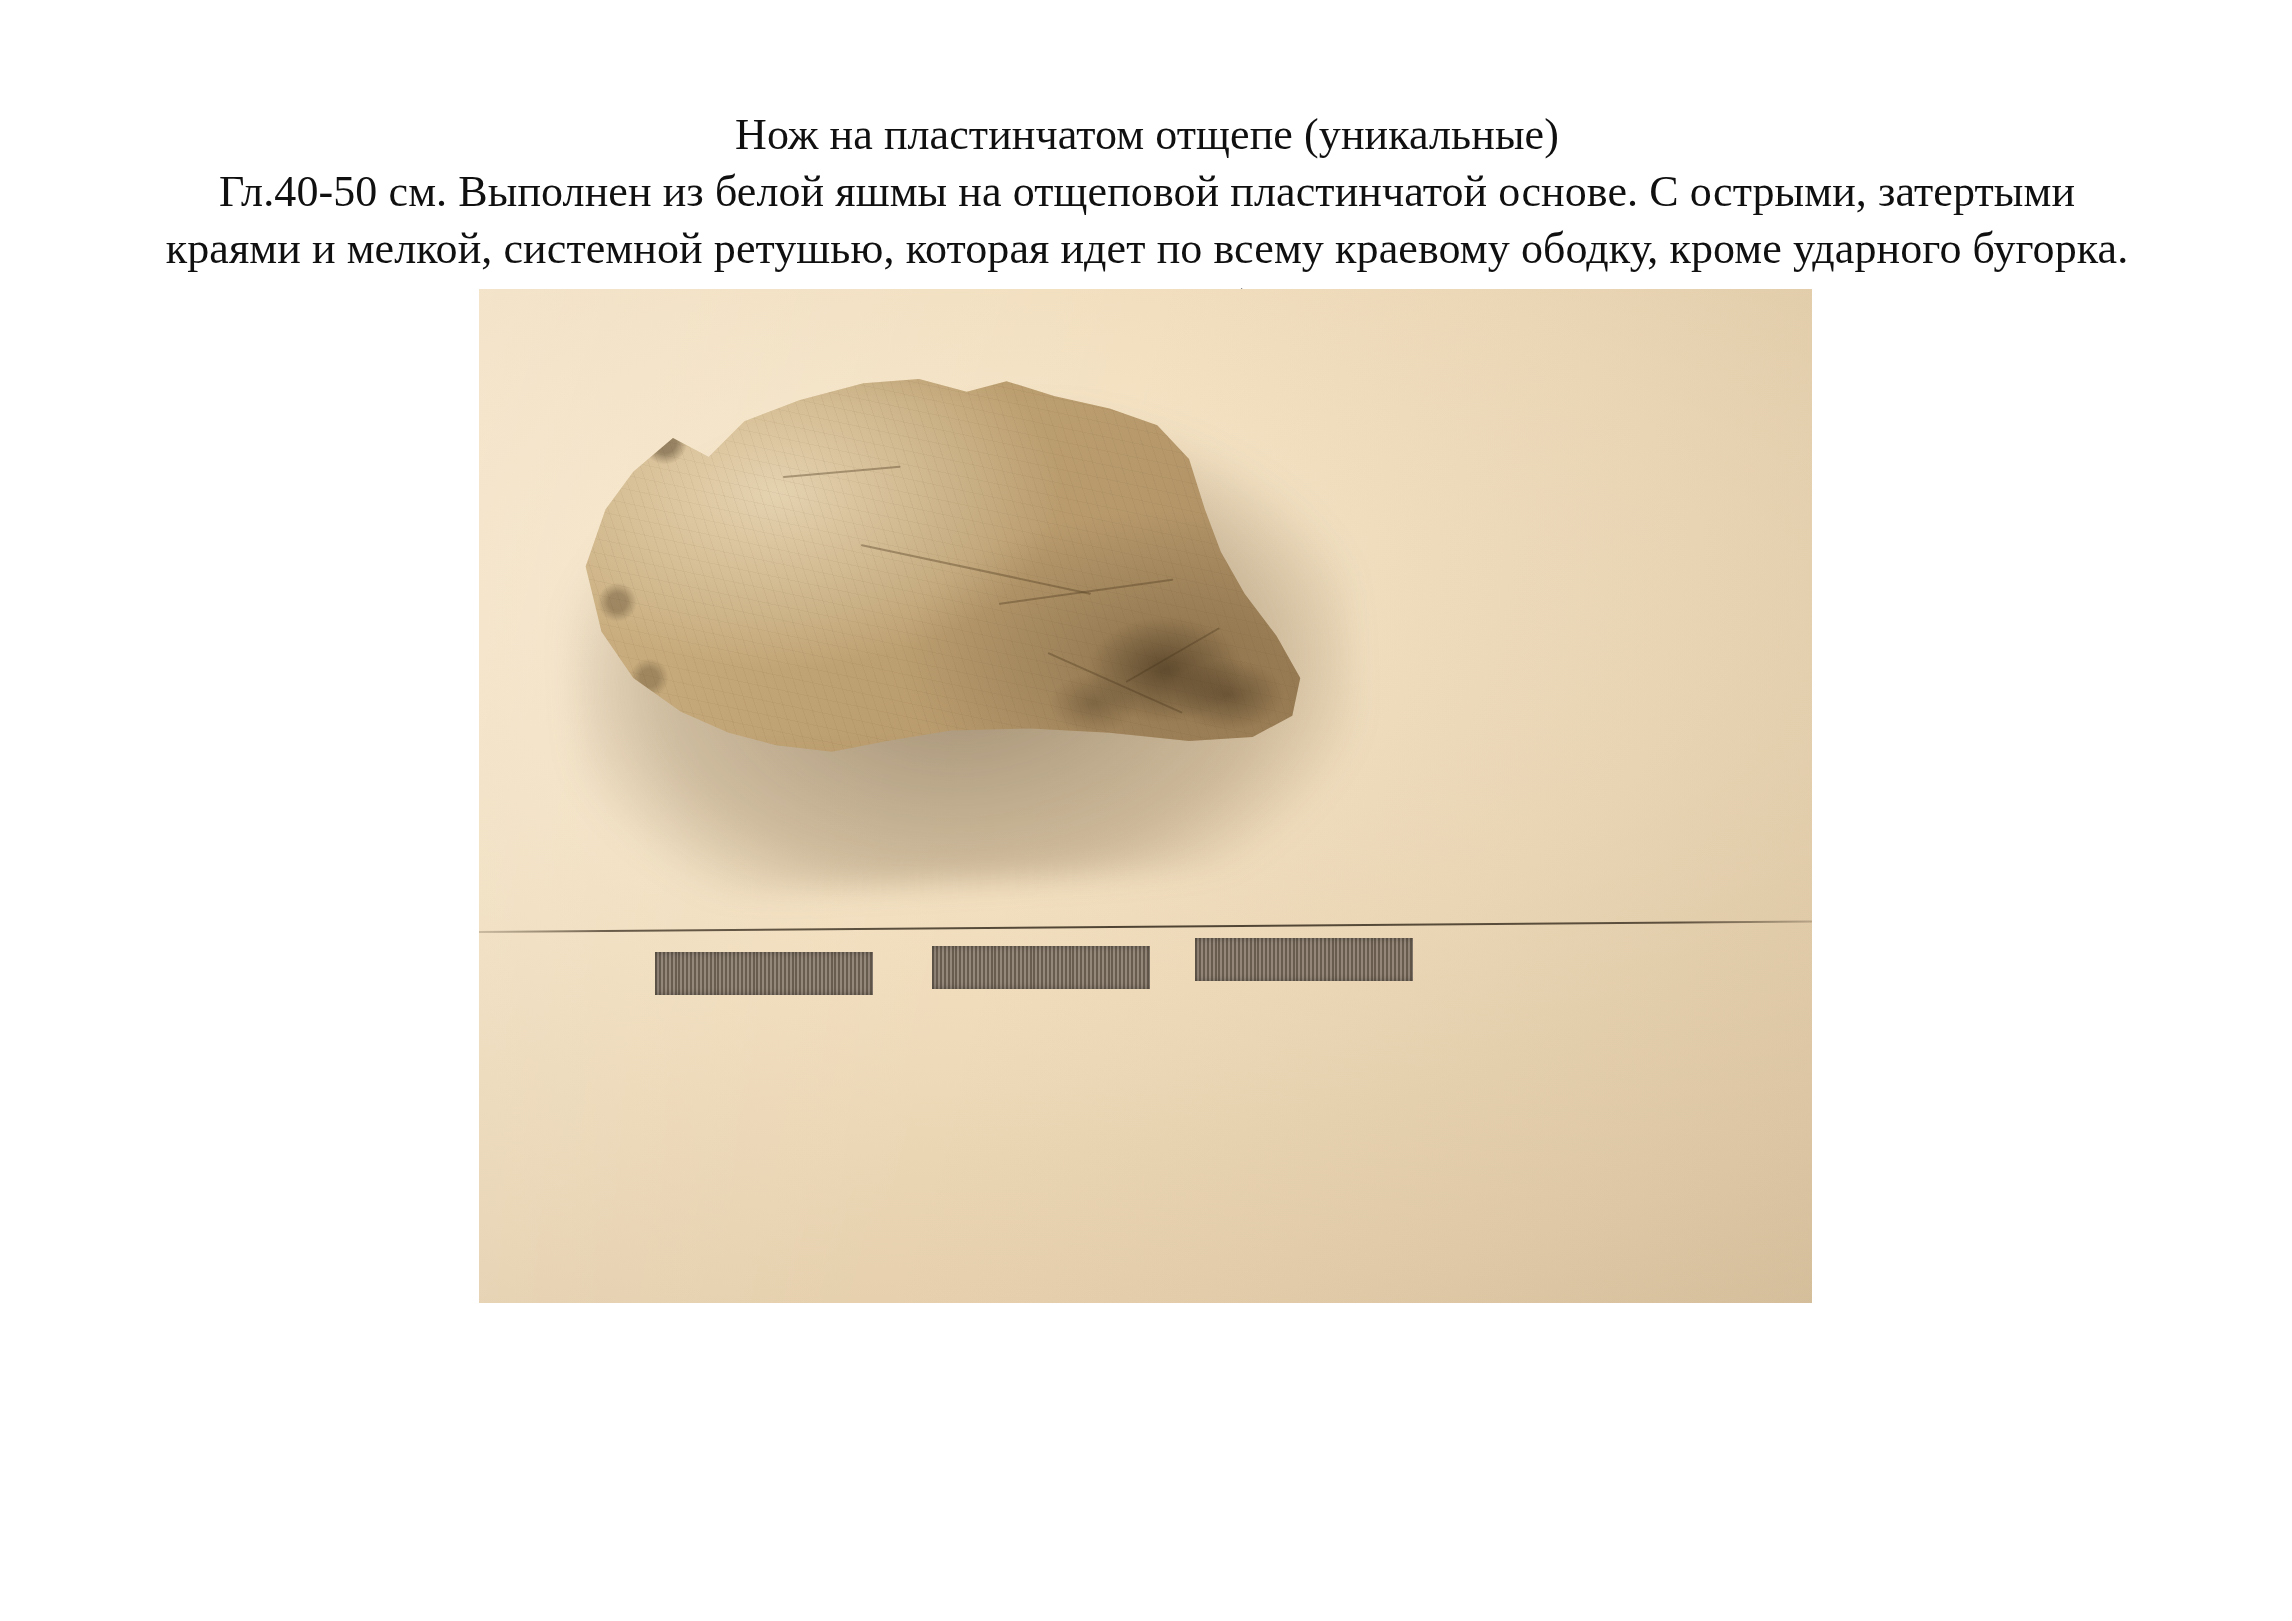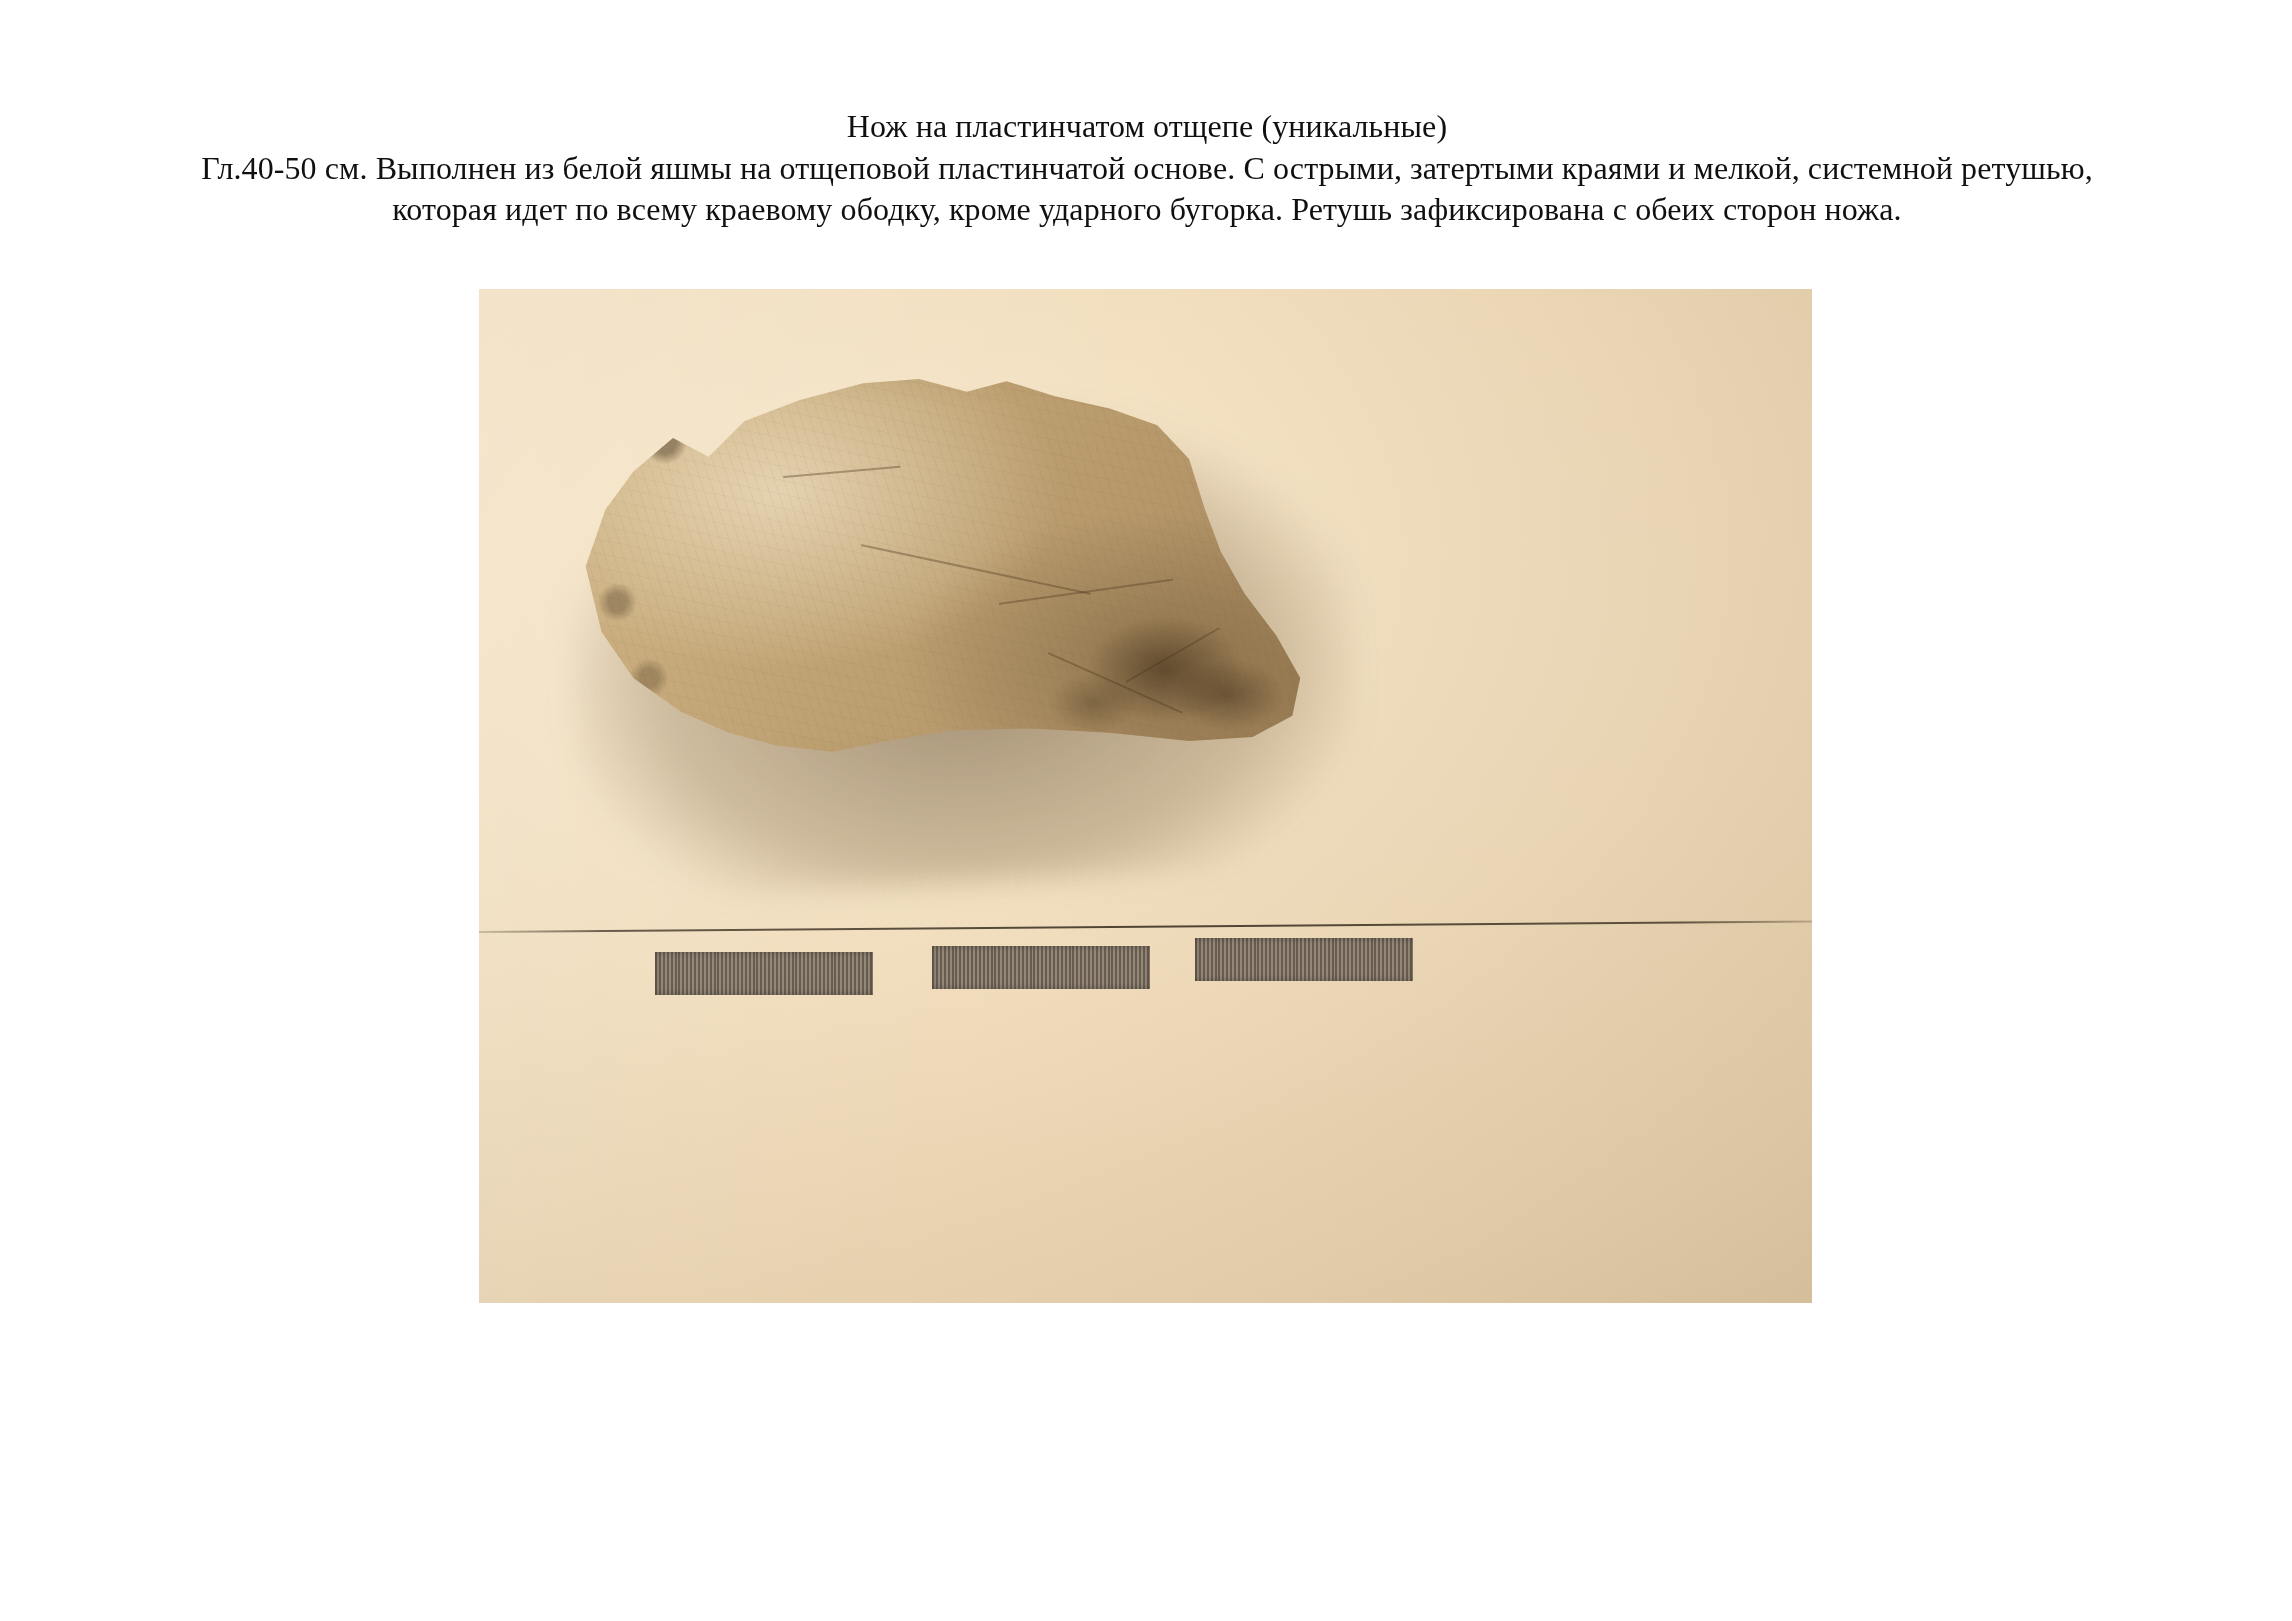--- a/index.html
+++ b/index.html
@@ -20,21 +20,21 @@
     height: 1621px;
     background: #ffffff;
     box-sizing: border-box;
   }
   .caption-block {
     position: absolute;
     left: 152px;
     top: 106px;
     width: 1990px;
     text-align: center;
-    font-size: 32px;
+    font-size: 44px;
     line-height: 1.30;
     color: #101010;
     letter-spacing: 0.1px;
   }
   .caption-title {
     display: block;
     white-space: nowrap;
   }
   .caption-body {
     display: block;

